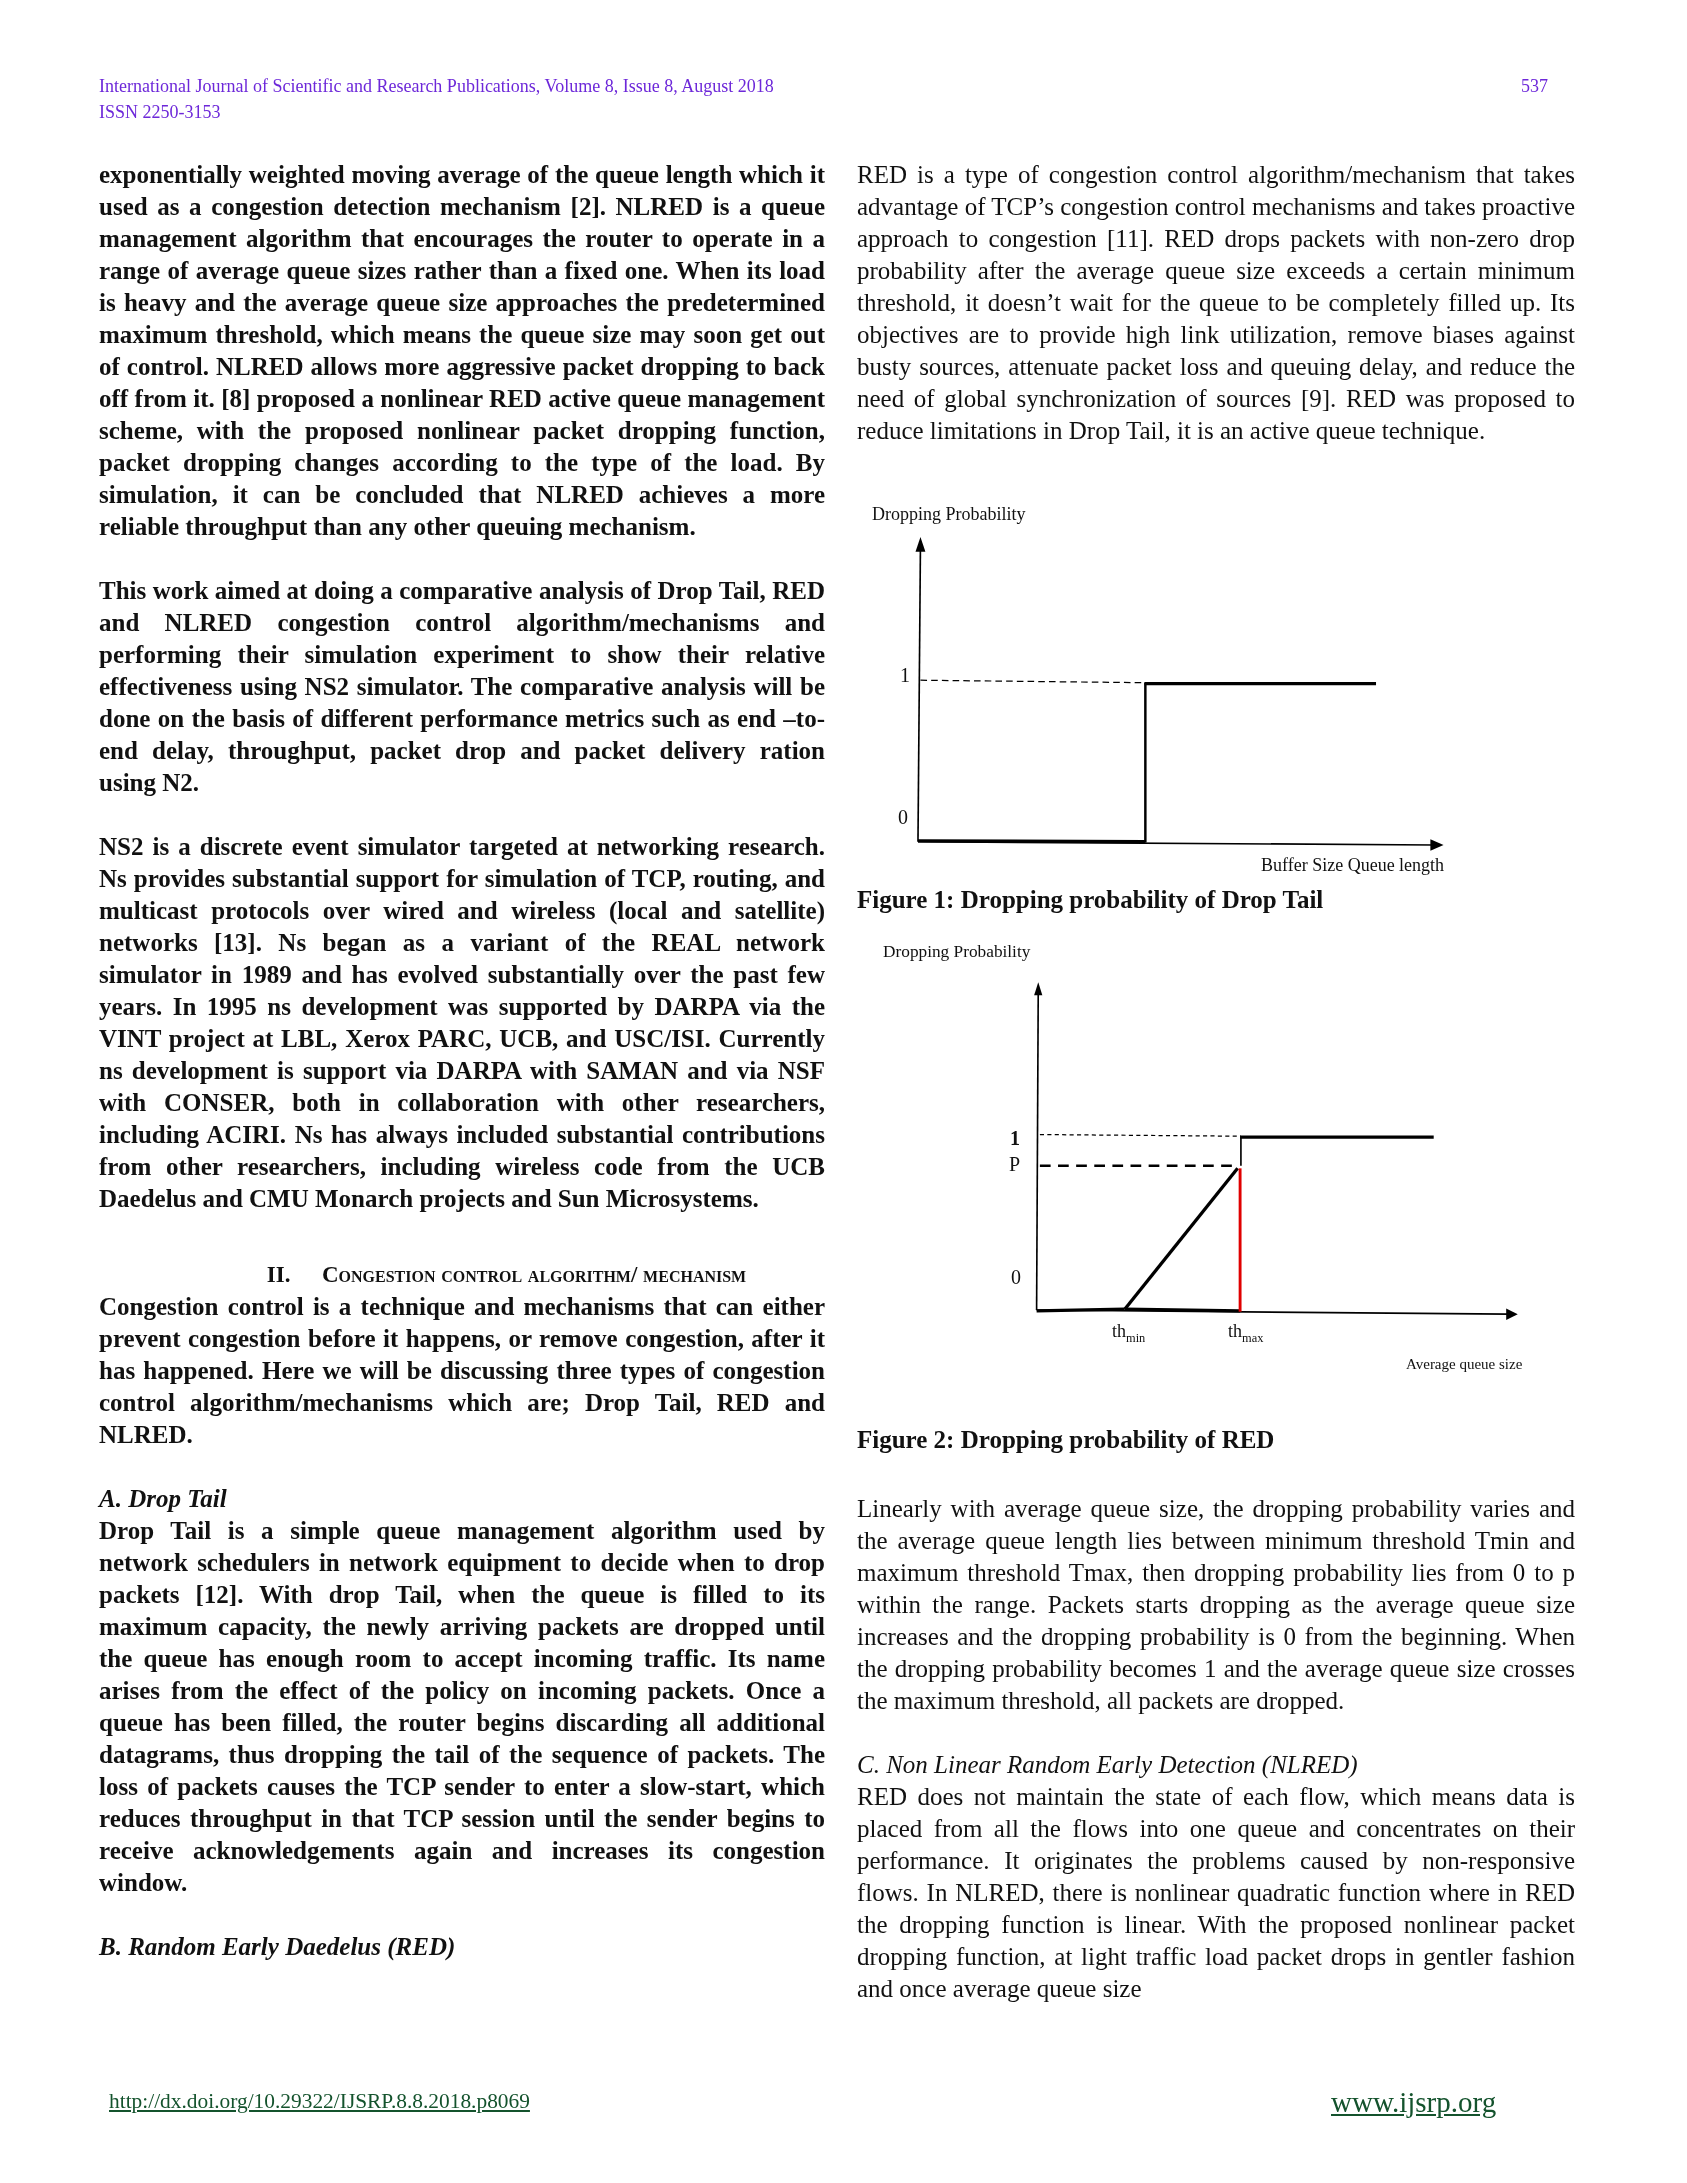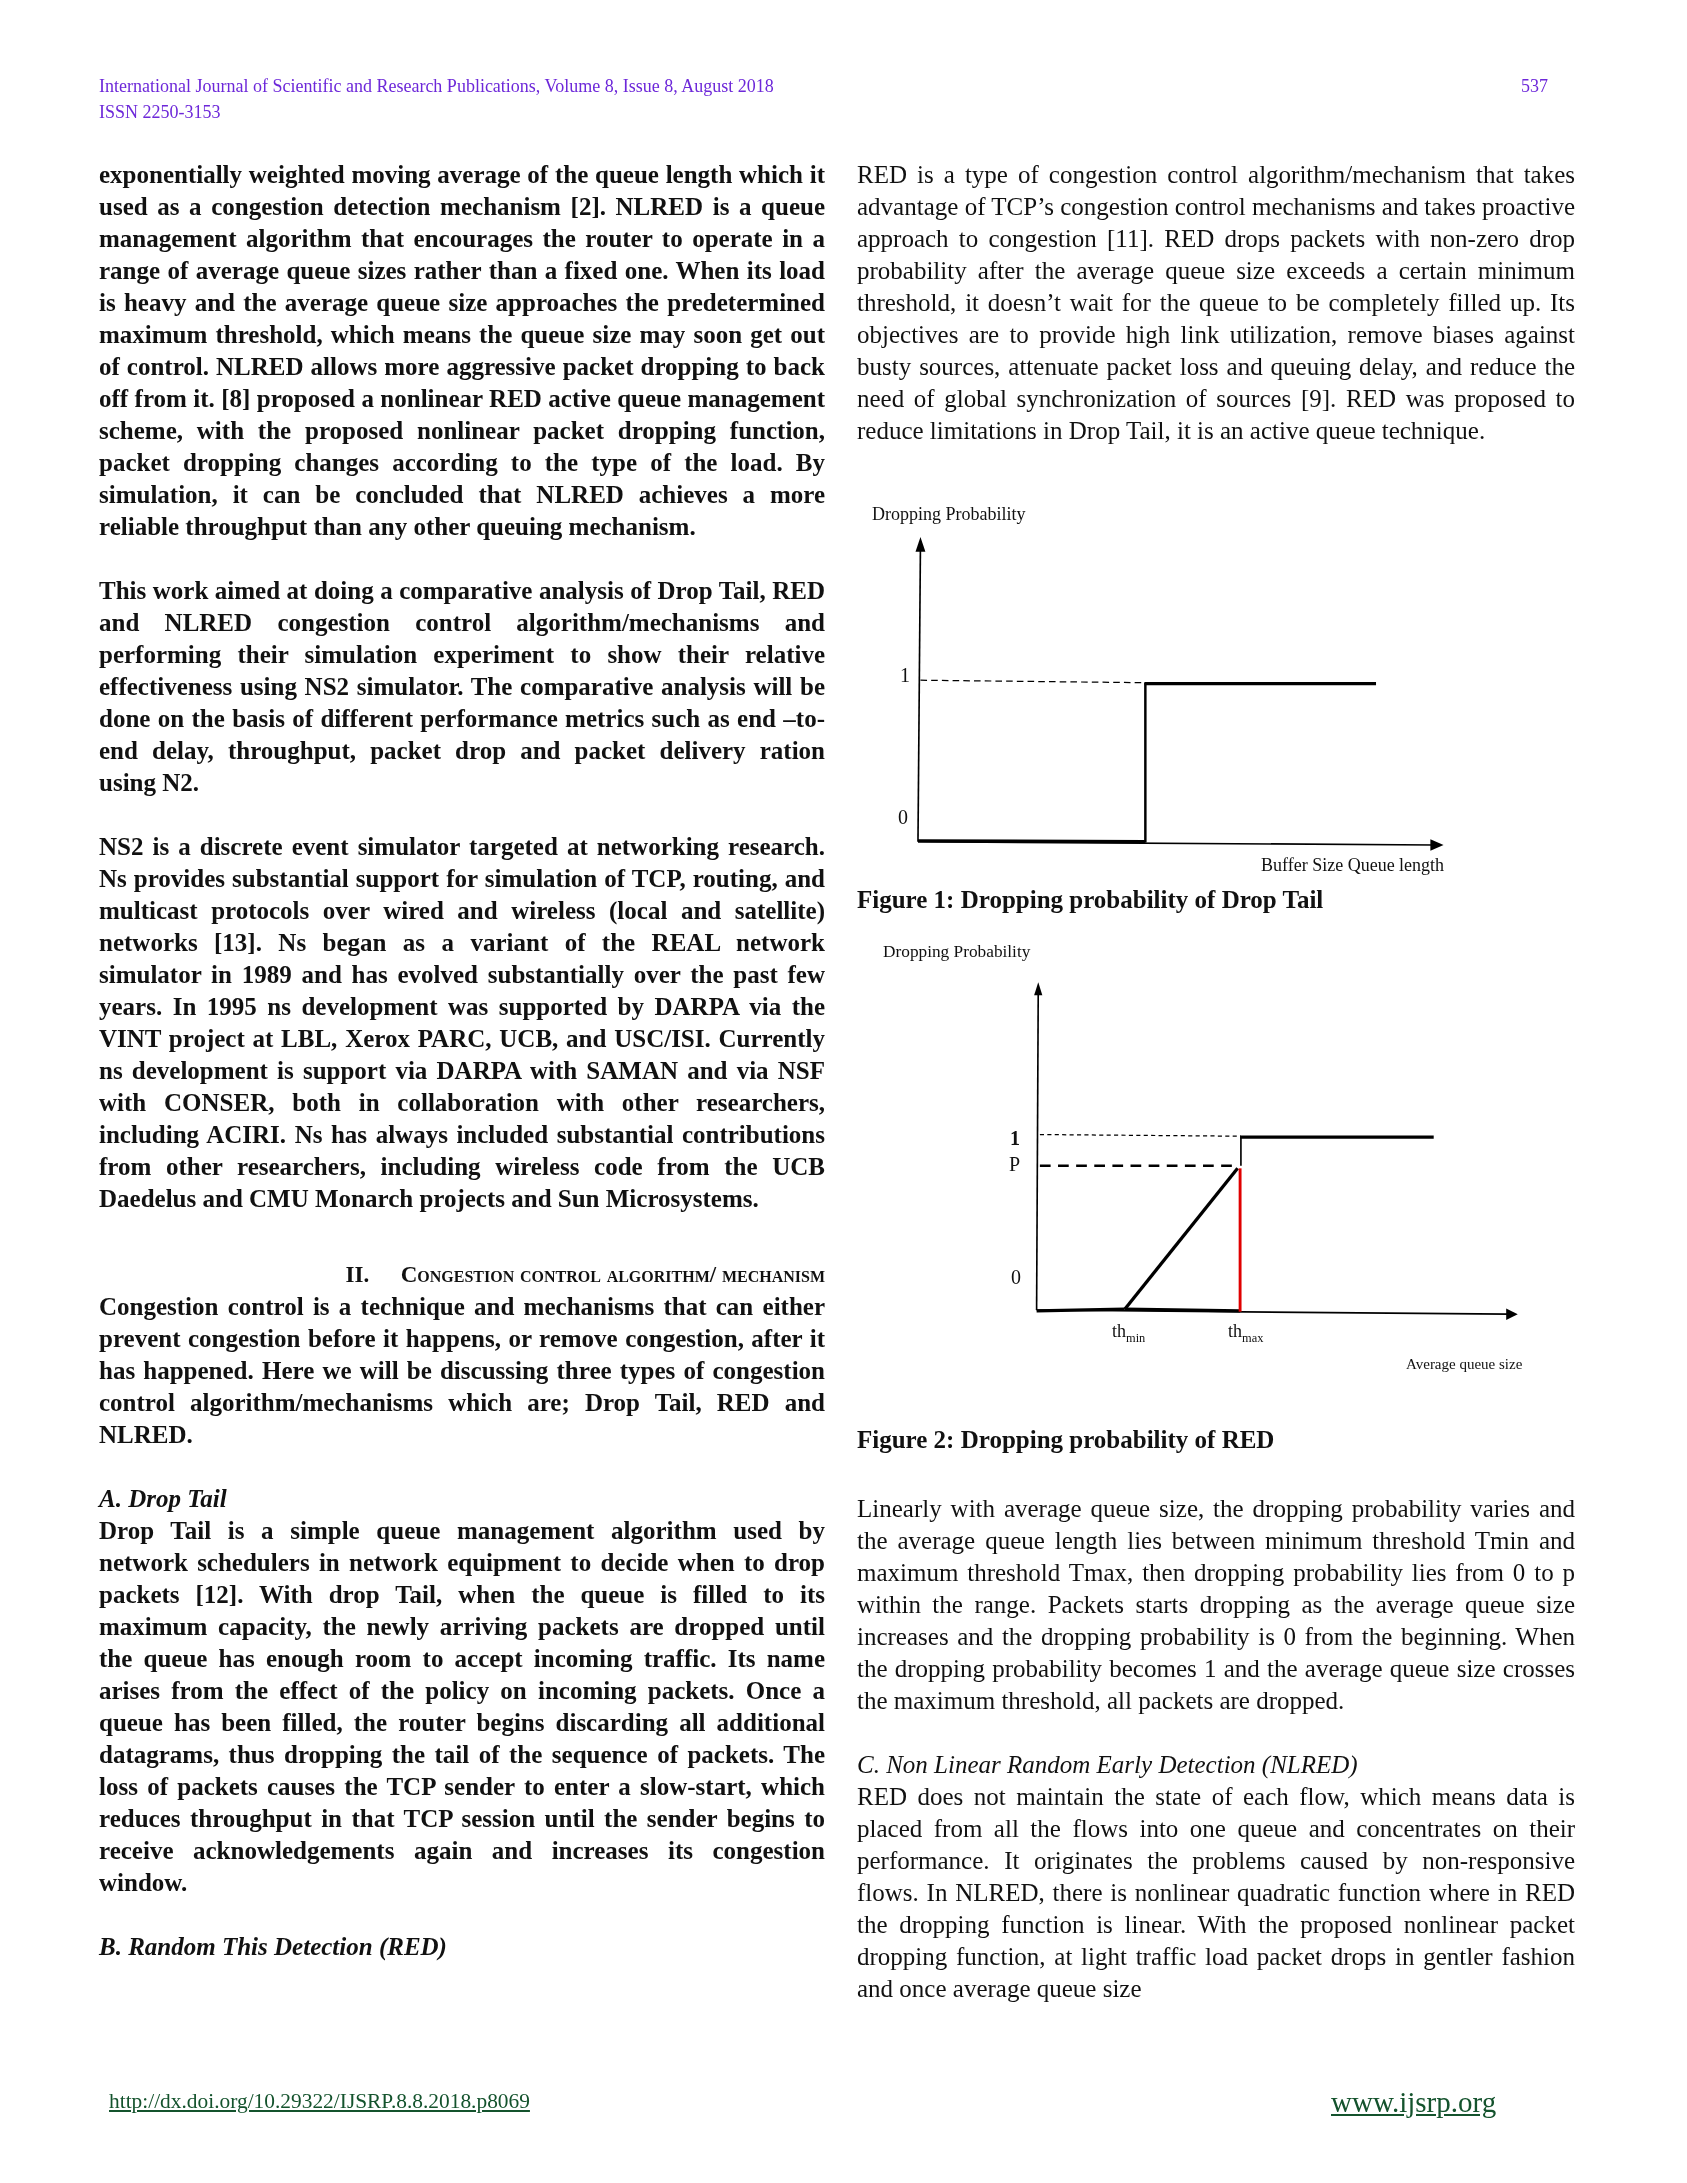--- a/index.html
+++ b/index.html
@@ -4,21 +4,21 @@
 <style>
   html, body { margin: 0; padding: 0; background: #ffffff; }
   body { width: 1687px; height: 2183px; position: relative; overflow: hidden;
          font-family: "Liberation Serif", "DejaVu Serif", serif; color: #111; }
   .abs { position: absolute; }
   .hdr { font-size: 18px; line-height: 25px; color: #6d28d9; }
   .col { position: absolute; font-size: 25px; line-height: 32px; text-align: justify; }
   .col p { margin: 0; }
   .gap { height: 32px; }
   .italic { font-style: italic; }
-  .sec-heading { text-align: right; font-size: 23px; }
+  .sec-heading { text-align: center; font-size: 23px; }
   .sec-heading .sc { font-variant: small-caps; }
   .fig-caption { font-weight: bold; font-size: 25px; line-height: 31px; position: absolute; }
   .footer-link { position: absolute; font-size: 21.4px; color: #14532d; text-decoration: underline; }
   .fig-label { position: absolute; font-weight: normal; font-size: 18px; font-family: "Liberation Serif", serif; white-space: nowrap; }
 </style>
 </head>
 <body>
 
 <div class="abs hdr" style="left:99px; top:74px;">International Journal of Scientific and Research Publications, Volume 8, Issue 8, August 2018</div>
 <div class="abs hdr" style="left:99px; top:100px;">ISSN 2250-3153</div>
@@ -35,21 +35,21 @@
   <div class="sec-heading" style="padding-left:89px;">
     <span>II.</span>
     <span style="display:inline-block;width:20px"></span>
     <span class="sc">Congestion control algorithm/ mechanism</span>
   </div>
   <p>Congestion control is a technique and mechanisms that can either prevent congestion before it happens, or remove congestion, after it has happened. Here we will be discussing three types of congestion control algorithm/mechanisms which are; Drop Tail, RED and NLRED.</p>
   <div class="gap"></div>
   <p class="italic">A. Drop Tail</p>
   <p>Drop Tail is a simple queue management algorithm used by network schedulers in network equipment to decide when to drop packets [12]. With drop Tail, when the queue is filled to its maximum capacity, the newly arriving packets are dropped until the queue has enough room to accept incoming traffic. Its name arises from the effect of the policy on incoming packets. Once a queue has been filled, the router begins discarding all additional datagrams, thus dropping the tail of the sequence of packets. The loss of packets causes the TCP sender to enter a slow-start, which reduces throughput in that TCP session until the sender begins to receive acknowledgements again and increases its congestion window.</p>
   <div class="gap"></div>
-  <p class="italic">B. Random This Detection (RED)</p>
+  <p class="italic">B. Random Early Daedelus (RED)</p>
 </div>
 
 <div class="col" style="left:857px; top:159px; width:718px;">
   <p>RED is a type of congestion control algorithm/mechanism that takes advantage of TCP’s congestion control mechanisms and takes proactive approach to congestion [11]. RED drops packets with non-zero drop probability after the average queue size exceeds a certain minimum threshold, it doesn’t wait for the queue to be completely filled up. Its objectives are to provide high link utilization, remove biases against busty sources, attenuate packet loss and queuing delay, and reduce the need of global synchronization of sources [9]. RED was proposed to reduce limitations in Drop Tail, it is an active queue technique.</p>
 </div>
 
 <div>
   <div class="fig-label" style="left:872px; top:504px;">Dropping Probability</div>
   <svg class="abs" style="left:857px; top:527px;" width="725" height="346" viewBox="0 0 880 420">
 

